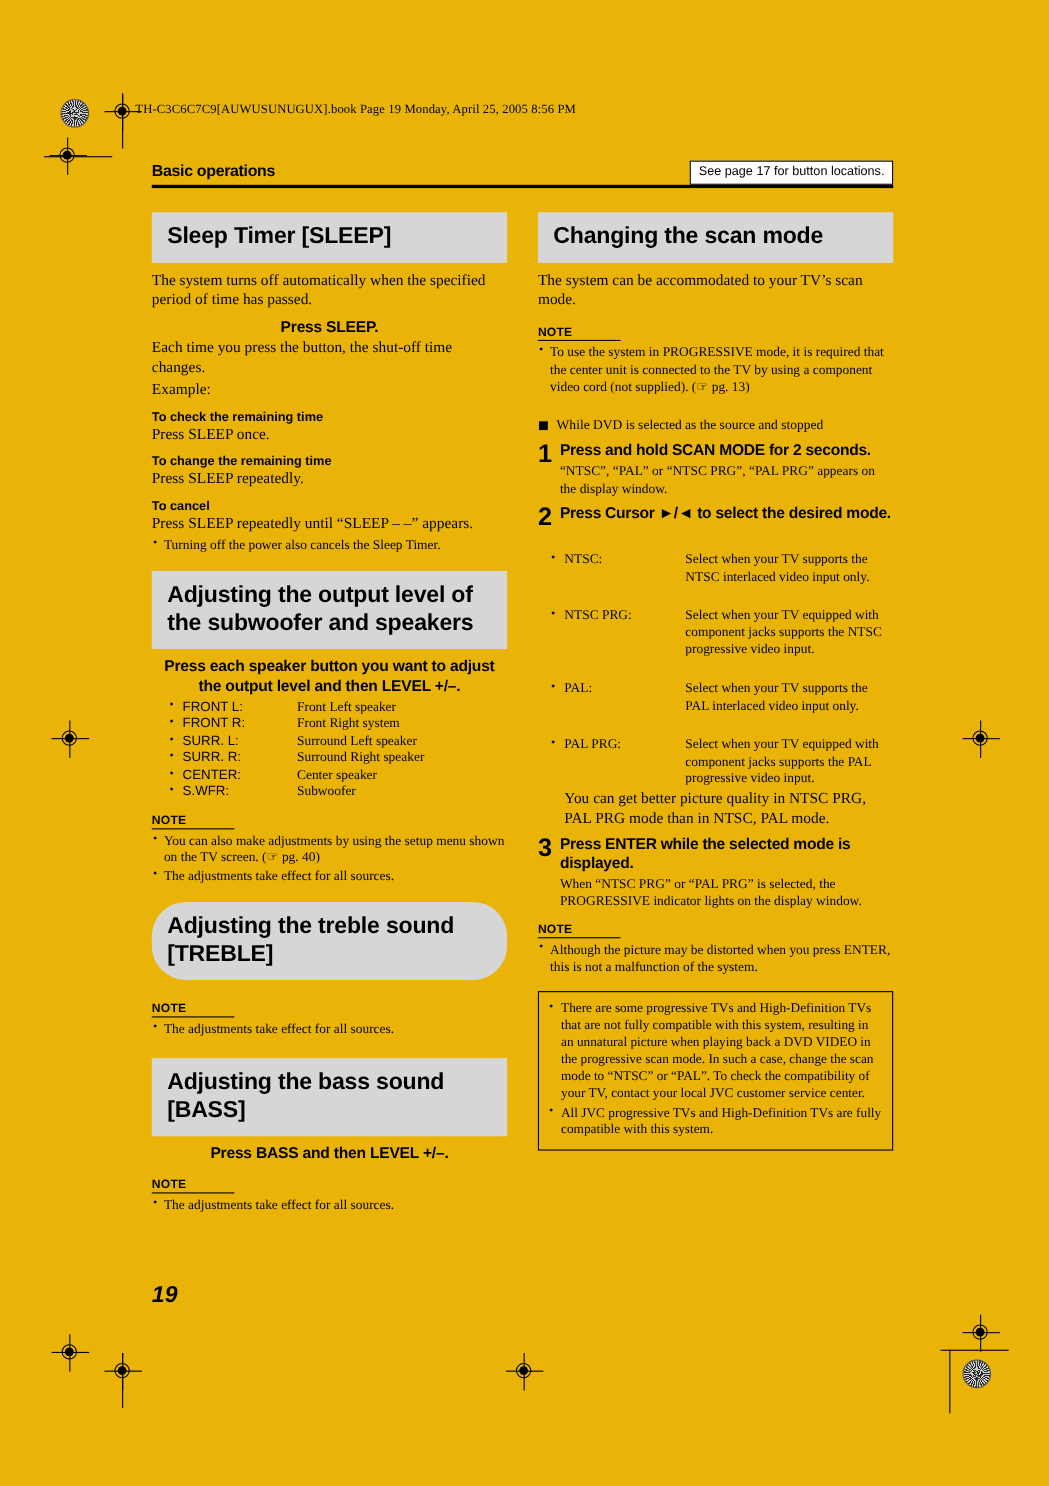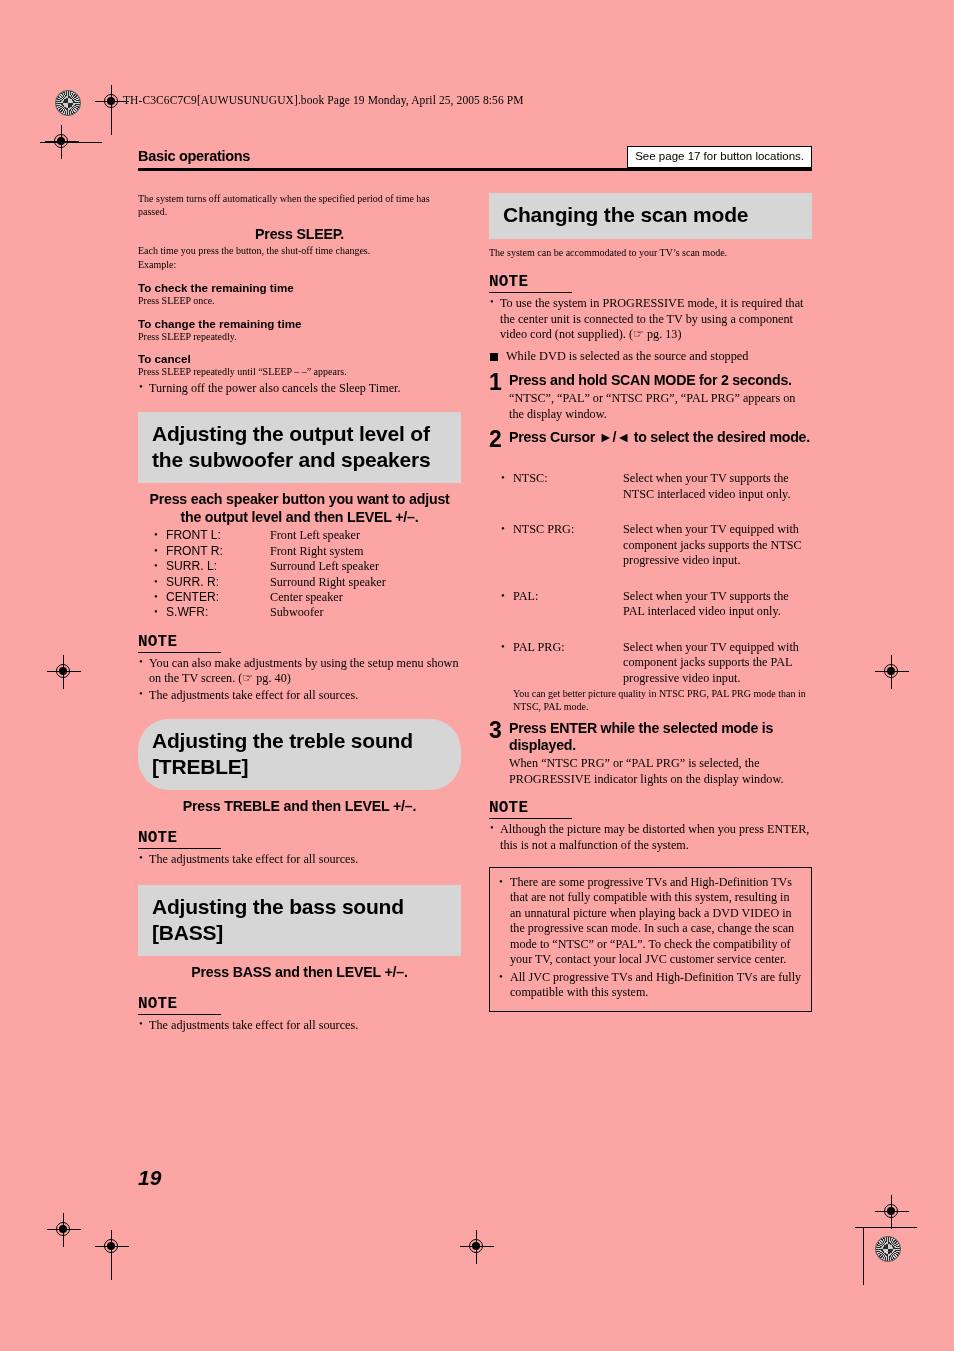--- a/index.html
+++ b/index.html
@@ -4,21 +4,21 @@
 <style>
   html, body {
     margin: 0;
     padding: 0;
     background: #ffffff;
   }
   .page {
     position: relative;
     width: 954px;
     height: 1351px;
-    background: #fca5a5;
+    background: #eab308;
     font-family: "Liberation Serif", serif;
     color: #000000;
     overflow: hidden;
   }
 
   
   .reg-mark {
     position: absolute;
     width: 34px;
     height: 34px;
@@ -124,21 +124,21 @@
     font-size: 21px;
     line-height: 1.22;
     letter-spacing: -0.2px;
     padding: 9px 0 11px 14px;
     margin-bottom: 8px;
   }
 
   
   .body-text {
     font-family: "Liberation Serif", serif;
-    font-size: 10px;
+    font-size: 14px;
     line-height: 1.27;
     margin: 0 0 8px 0;
   }
   .sub-head {
     font-family: "Liberation Sans", sans-serif;
     font-weight: bold;
     font-size: 14.2px;
     line-height: 1.22;
     margin: 6px 0 1px 0;
     letter-spacing: -0.2px;
@@ -150,23 +150,23 @@
     font-size: 11.6px;
     line-height: 1.2;
     margin: 9px 0 0 0;
   }
   .tight {
     margin: 0 0 2px 0;
   }
 
   
   .note-label {
-    font-family: Liberation Mono, monospace;
-    font-weight: bold;
-    font-size: 16px;
+    font-family: Liberation Sans, sans-serif;
+    font-weight: bold;
+    font-size: 11px;
     letter-spacing: 0.2px;
     display: inline-block;
     border-bottom: 1.6px solid #000;
     padding: 0 44px 1px 0;
     margin: 12px 0 3px 0;
   }
   ul.bullets {
     list-style: none;
     margin: 0;
     padding: 0;
@@ -312,21 +312,21 @@
     margin-top: 2px;
   }
 
   
   .sq-head {
     position: relative;
     padding-left: 17px;
     font-family: "Liberation Serif", serif;
     font-size: 12.3px;
     line-height: 1.3;
-    margin-top: 7px;
+    margin-top: 20px;
   }
   .sq-head:before {
     content: "";
     position: absolute;
     left: 1px;
     top: 4px;
     width: 8px;
     height: 8px;
     background: #000;
   }
@@ -427,20 +427,21 @@
       <div class="running-head">Basic operations</div>
       <div class="see-page-box">See page 17 for button locations.</div>
     </div>
     <div class="head-rule"></div>
 
     <div class="columns">
 
       <div class="col">
 
         
+        <div class="sec-title">Sleep Timer [SLEEP]</div>
         <p class="body-text">The system turns off automatically when the specified period of time has passed.</p>
 
         <div class="sub-head">Press SLEEP.</div>
         <p class="body-text tight">Each time you press the button, the shut-off time changes.</p>
         <p class="body-text">Example:</p>
 
         
 
         <div class="mini-head">To check the remaining time</div>
         <p class="body-text tight">Press SLEEP once.</p>
@@ -486,21 +487,20 @@
         </ul>
 
         <div class="note-label">NOTE</div>
         <ul class="bullets">
           <li>You can also make adjustments by using the setup menu shown on the TV screen. (☞ pg. 40)</li>
           <li>The adjustments take effect for all sources.</li>
         </ul>
 
         
         <div class="sec-title" style="margin-top:16px;border-radius:31px;">Adjusting the treble sound [TREBLE]</div>
-        <div class="sub-head">Press TREBLE and then LEVEL +/–.</div>
         <div class="note-label">NOTE</div>
         <ul class="bullets">
           <li>The adjustments take effect for all sources.</li>
         </ul>
 
         
         <div class="sec-title" style="margin-top:18px;">Adjusting the bass sound [BASS]</div>
         <div class="sub-head">Press BASS and then LEVEL +/–.</div>
         <div class="note-label">NOTE</div>
         <ul class="bullets">

